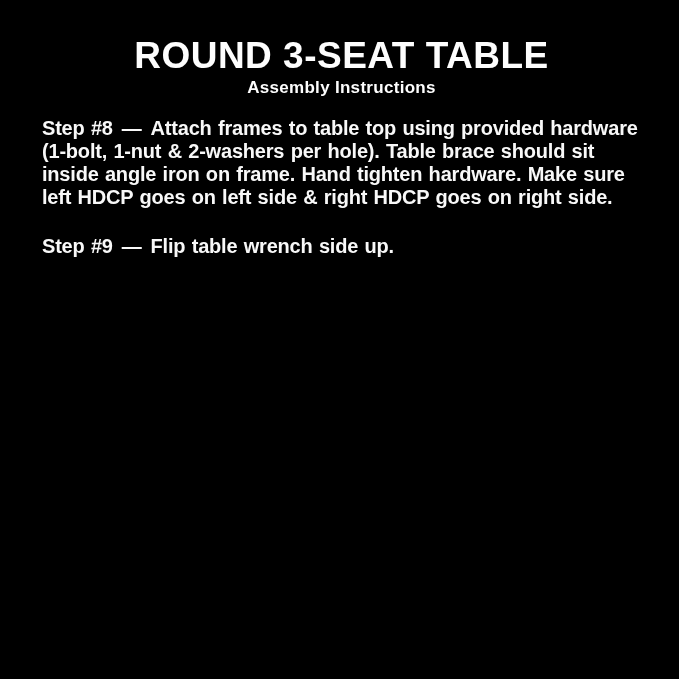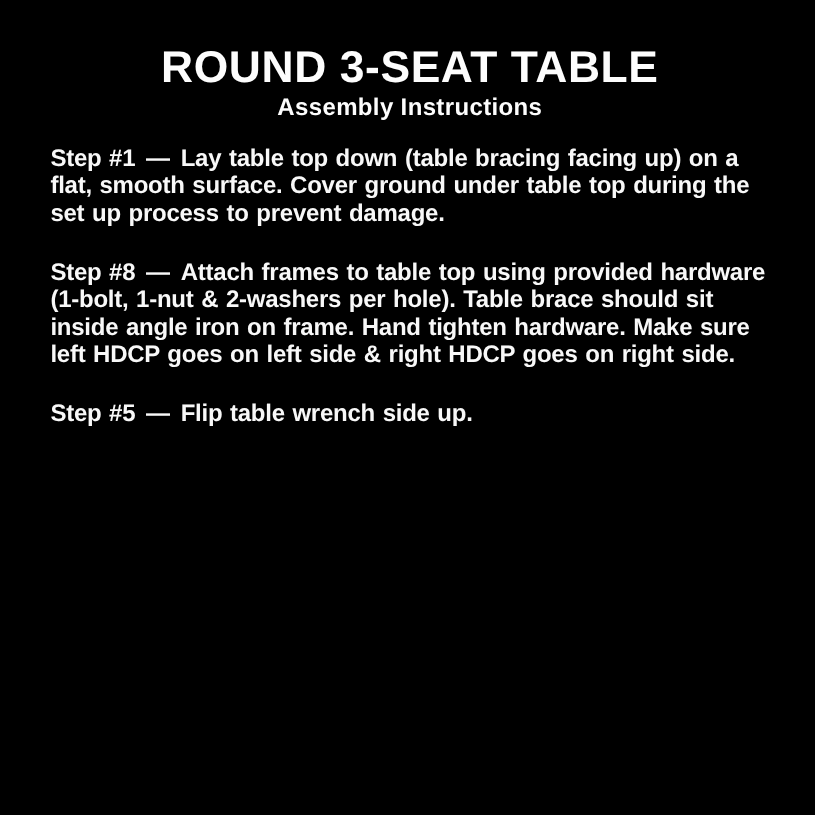--- a/index.html
+++ b/index.html
@@ -24,21 +24,21 @@
     text-align: center;
     font-size: 37px;
     font-weight: 800;
     letter-spacing: 0.5px;
     line-height: 1.1;
     margin: 6px 0 2px 0;
     color: #fdfdfd;
   }
   .subtitle {
     text-align: center;
-    font-size: 20px;
+    font-size: 17px;
     font-weight: 700;
     letter-spacing: 0.3px;
     line-height: 1.1;
     margin: 0 0 20px 0;
     color: #fdfdfd;
   }
   .steps {
     font-size: 20px;
     font-weight: 700;
     letter-spacing: -0.2px;
@@ -55,17 +55,16 @@
   }
 </style>
 </head>
 <body style="background: rgb(0, 0, 0);">
 
 <div class="card">
   <h1 class="title">ROUND 3-SEAT TABLE</h1>
   <h2 class="subtitle">Assembly Instructions</h2>
 
   <div class="steps">
-    <p class="step"><span>Step #1</span><span class="sep">—</span><span>Lay table top down (table bracing facing up) on a flat, smooth surface. Cover ground under table top during the set up process to prevent damage.</span></p>
     <p class="step"><span>Step #8</span><span class="sep">—</span><span>Attach frames to table top using provided hardware (1-bolt, 1-nut &amp; 2-washers per hole). Table brace should sit inside angle iron on frame. Hand tighten hardware. Make sure left HDCP goes on left side &amp; right HDCP goes on right side.</span></p>
-    <p class="step"><span>Step #5</span><span class="sep">—</span><span>Flip table wrench side up.</span></p>
+    <p class="step"><span>Step #9</span><span class="sep">—</span><span>Flip table wrench side up.</span></p>
   </div>
 </div>
 
 </body></html>

